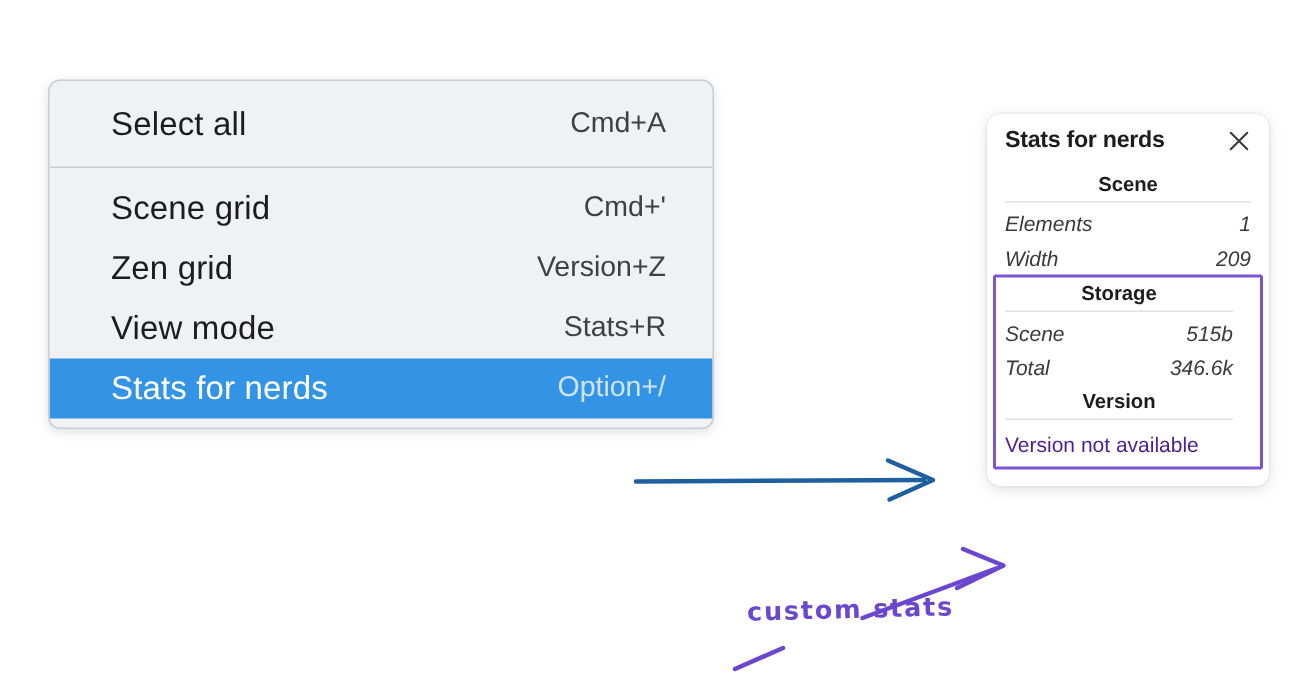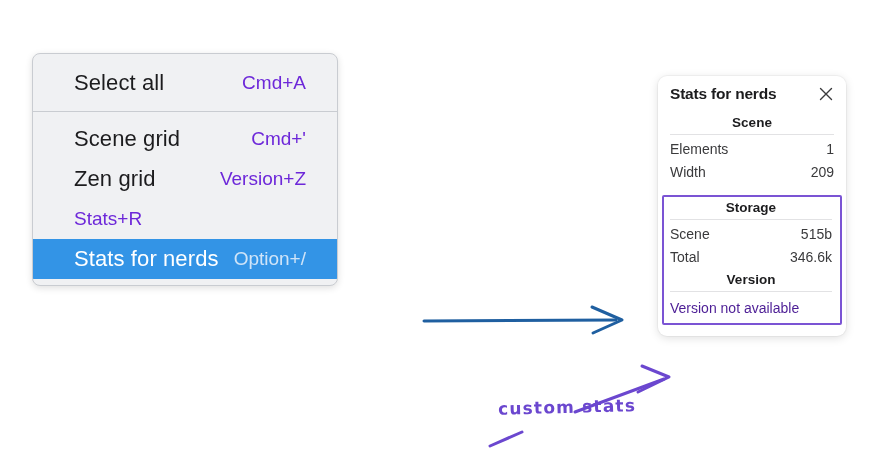--- a/index.html
+++ b/index.html
@@ -14,21 +14,21 @@
     overflow: hidden;
     font-family: "Liberation Sans", sans-serif;
     -webkit-font-smoothing: antialiased;
   }
 
   
   #context-menu {
     position: absolute;
     left: 32px;
     top: 53px;
-    width: 306px;
+    width: 444px;
     background: #f0f1f3;
     border: 1px solid #c9ccd1;
     border-radius: 8px;
     box-shadow: 0 2px 7px rgba(0,0,0,0.13);
     box-sizing: border-box;
     padding: 0;
     overflow: hidden;
   }
   .menu-group {
     padding: 7px 0 6px 0;
@@ -49,21 +49,21 @@
     cursor: default;
   }
   .menu-item .mi-label {
     font-size: 22px;
     color: #1c1c1e;
     letter-spacing: 0.1px;
     white-space: nowrap;
   }
   .menu-item .mi-shortcut {
     font-size: 19px;
-    color: #6d28d9;
+    color: #404040;
     white-space: nowrap;
   }
   .menu-item.selected {
     background: #3394e6;
   }
   .menu-item.selected .mi-label { color: #ffffff; }
   .menu-item.selected .mi-shortcut { color: #cfe4f8; }
 
   
   #stats-panel {
@@ -111,34 +111,35 @@
     margin: 0 0 3px 0;
   }
   .sp-row {
     display: flex;
     align-items: center;
     justify-content: space-between;
     font-size: 14px;
     color: #3a3a3c;
     padding: 4px 0 4px 0;
     line-height: 1.05;
+    font-style: italic;
   }
   .sp-row .sp-val { color: #3a3a3c; }
   .sp-fullrow {
     font-size: 14px;
     color: #4c1d95;
     padding: 5px 0 3px 0;
   }
 
   
   #custom-stats-box {
     border: 2px solid #7b54d4;
     border-radius: 2px;
-    margin: 12px -8px 0 -8px;
-    padding: 0 8px 4px 6px;
+    margin: 0 -8px 0 -8px;
+    padding: 0 18px 4px 6px;
   }
 
   
   #blue-arrow, #purple-arrow {
     position: absolute;
     pointer-events: none;
   }
   #blue-arrow { left: 420px; top: 296px; }
   #purple-arrow { left: 470px; top: 362px; }
 
@@ -172,20 +173,21 @@
   <div class="menu-group">
     <div class="menu-item">
       <span class="mi-label">Scene grid</span>
       <span class="mi-shortcut">Cmd+'</span>
     </div>
     <div class="menu-item">
       <span class="mi-label">Zen grid</span>
       <span class="mi-shortcut">Version+Z</span>
     </div>
     <div class="menu-item">
+      <span class="mi-label">View mode</span>
       <span class="mi-shortcut">Stats+R</span>
     </div>
     <div class="menu-item selected">
       <span class="mi-label">Stats for nerds</span>
       <span class="mi-shortcut">Option+/</span>
     </div>
   </div>
 
 </div>
 

